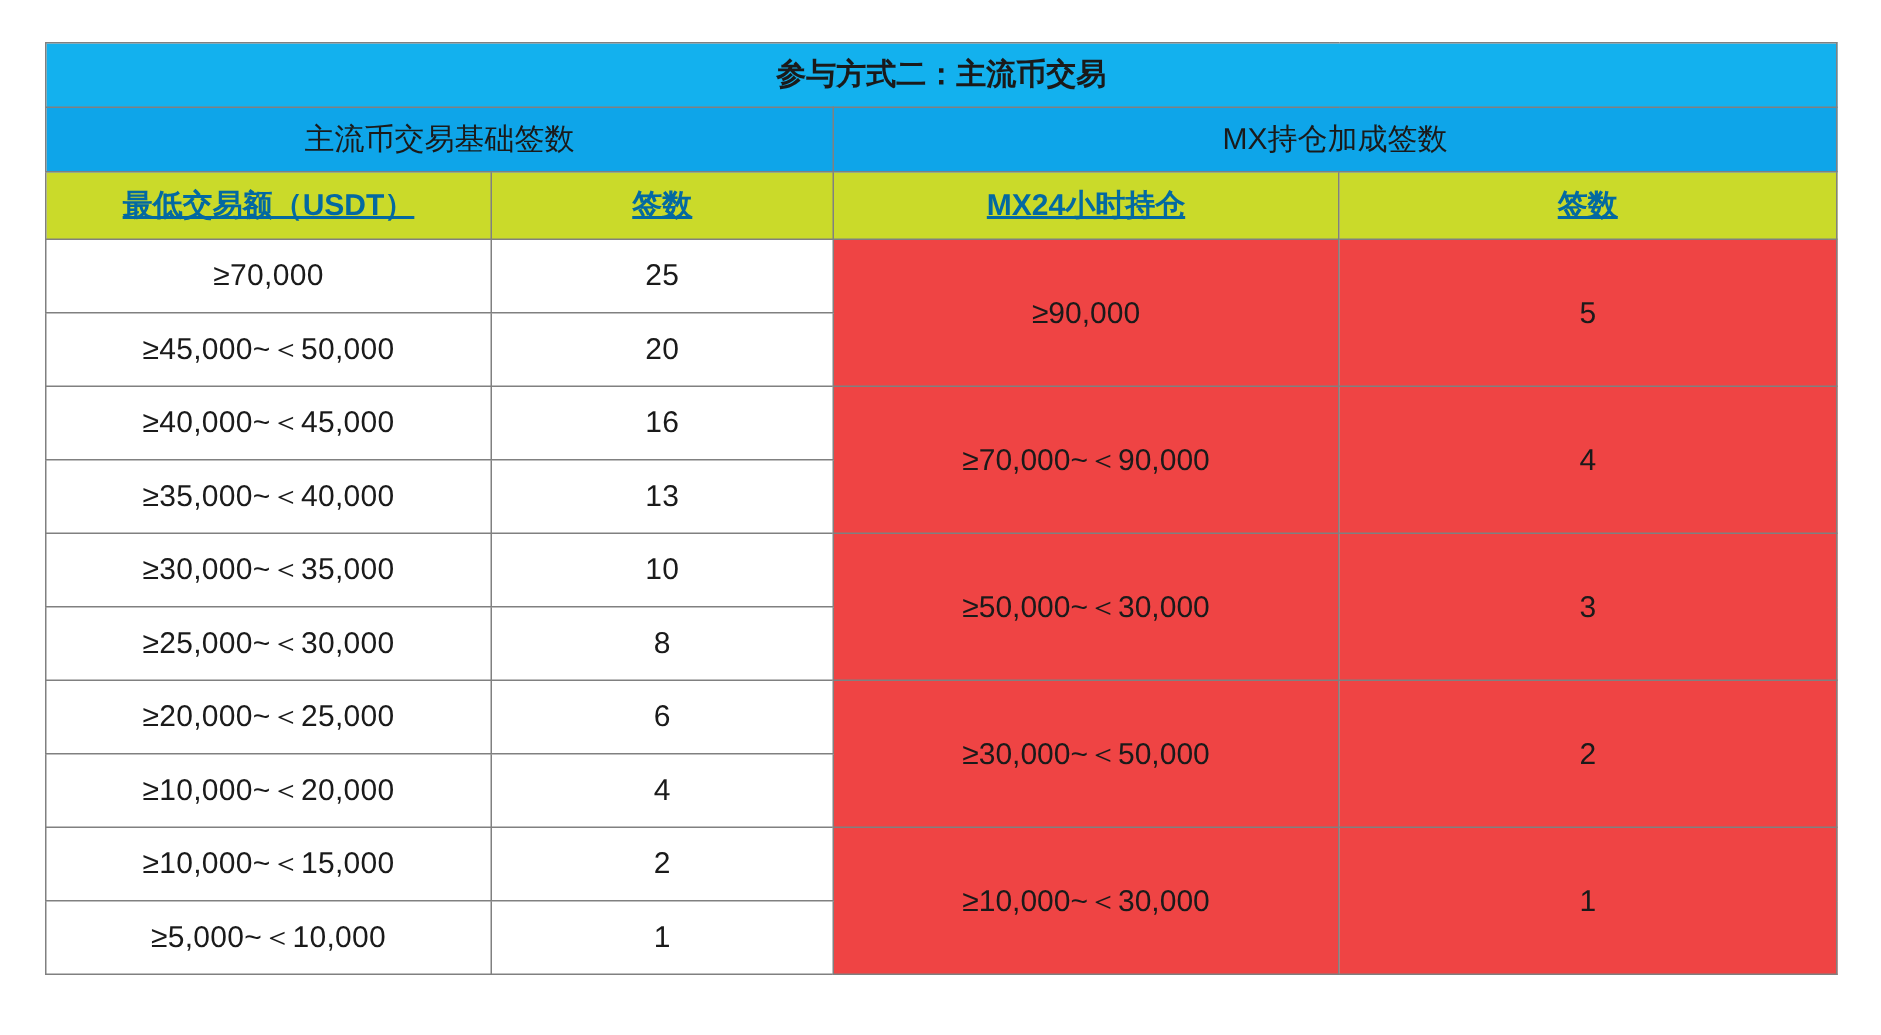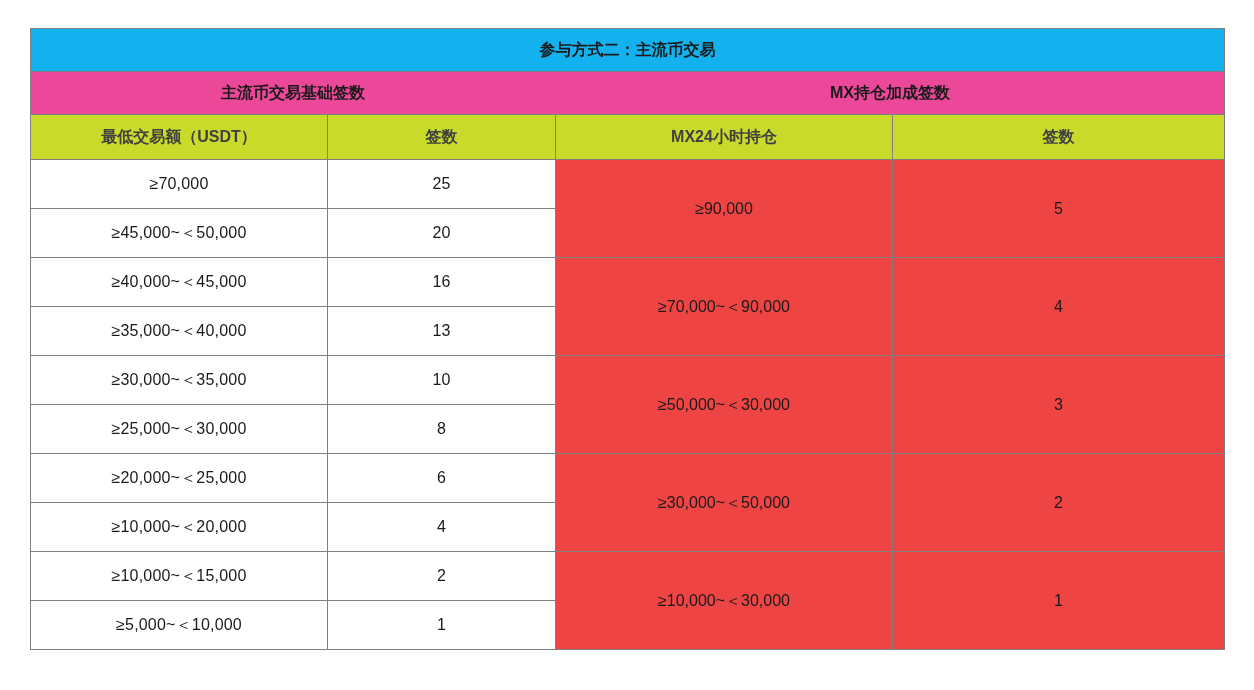--- a/index.html
+++ b/index.html
@@ -24,44 +24,45 @@
   table.lottery-table {
     border-collapse: collapse;
     table-layout: fixed;
     width: 1194px;
     border: 1px solid #808080;
   }
   table.lottery-table td {
     border: 1px solid #808080;
     text-align: center;
     vertical-align: middle;
-    font-size: 16px;
+    font-size: 20px;
     padding: 0 6px;
     line-height: 1.2;
   }
   .title-cell {
     background: #13b1ee;
     color: #1a1a1a;
     font-weight: bold;
     font-size: 23px;
     height: 42px;
   }
   .group-cell {
-    background: #ec4899;
+    background: #0ea5e9;
     color: #1a1a1a;
-    font-weight: bold;
+    font-weight: normal;
     font-size: 22px;
     height: 42px;
   }
   .col-head-cell {
     background: #cada2a;
-    color: #404040;
+    color: #0369a1;
     font-weight: bold;
     font-size: 22px;
     height: 44px;
+    text-decoration: underline;
   }
   .data-cell {
     background: #ffffff;
     height: 48px;
     font-size: 20px;
     letter-spacing: 0.2px;
   }
   .span-cell {
     background: #ef4444;
     font-size: 20px;

